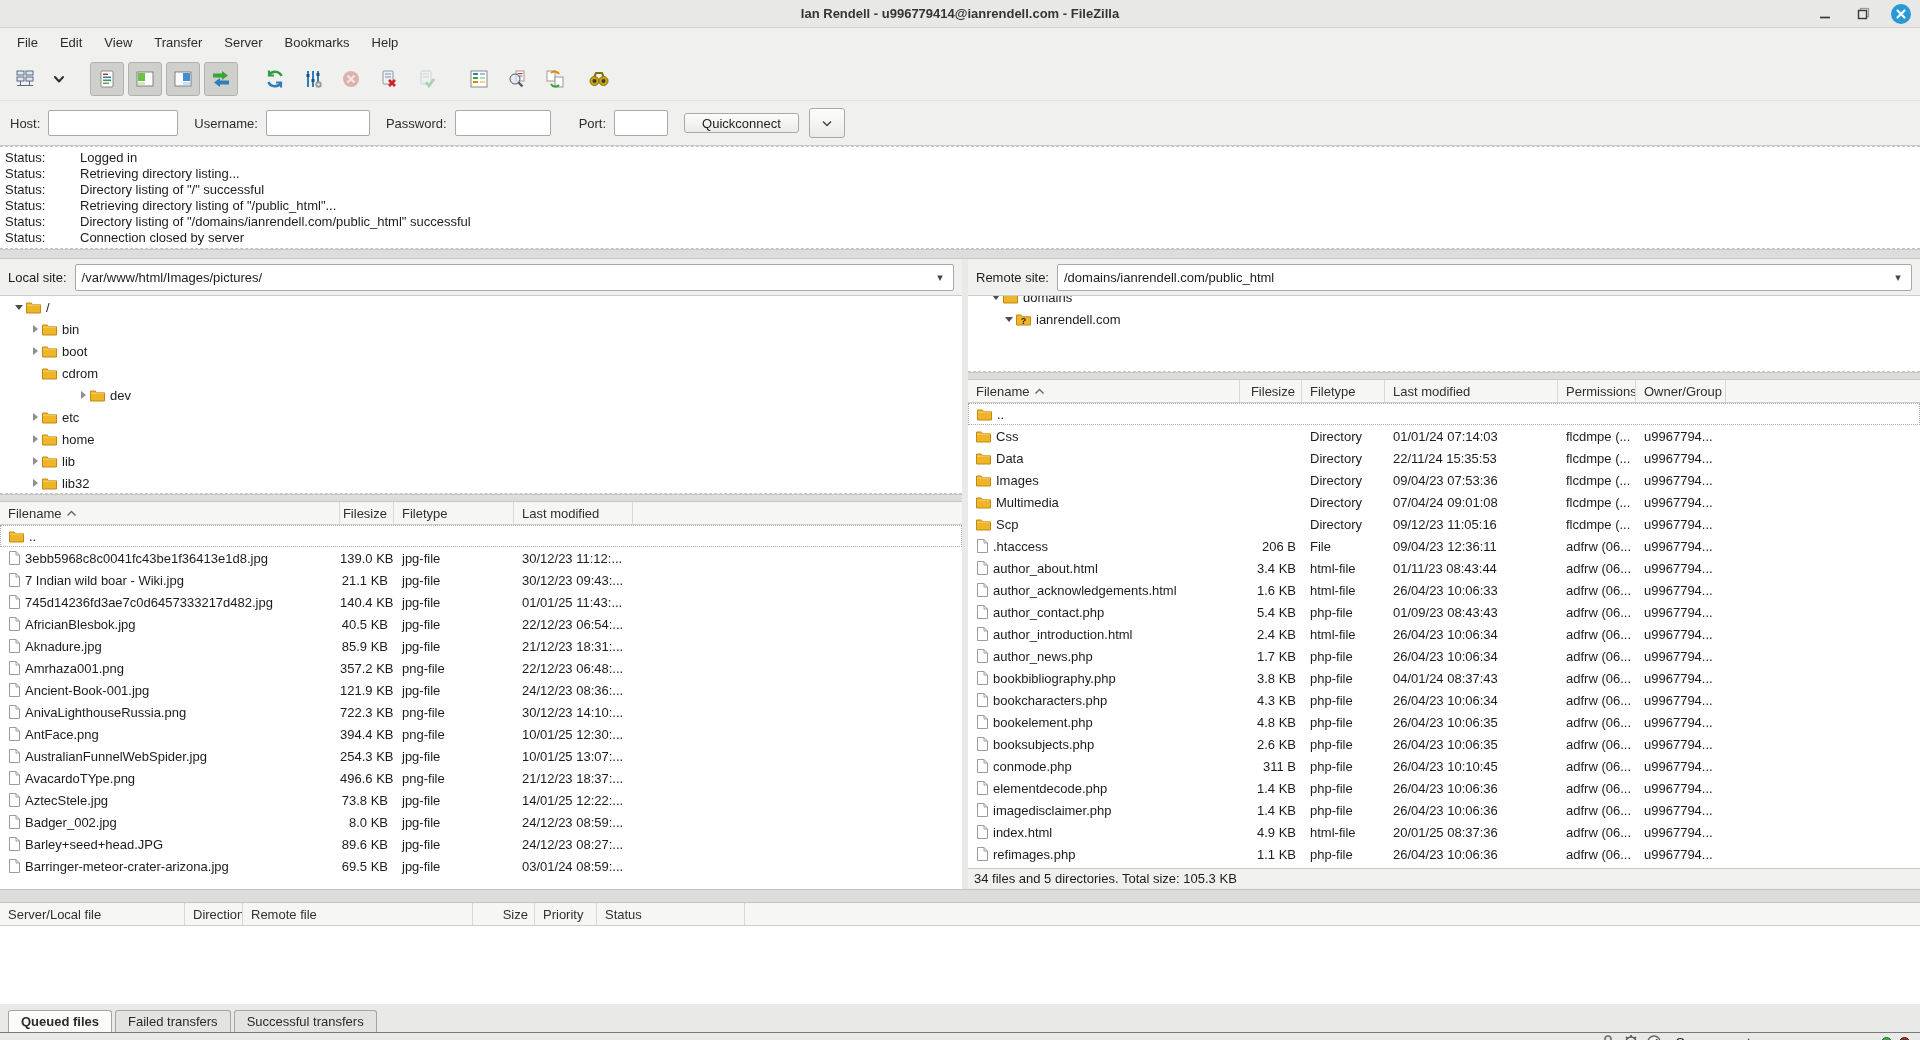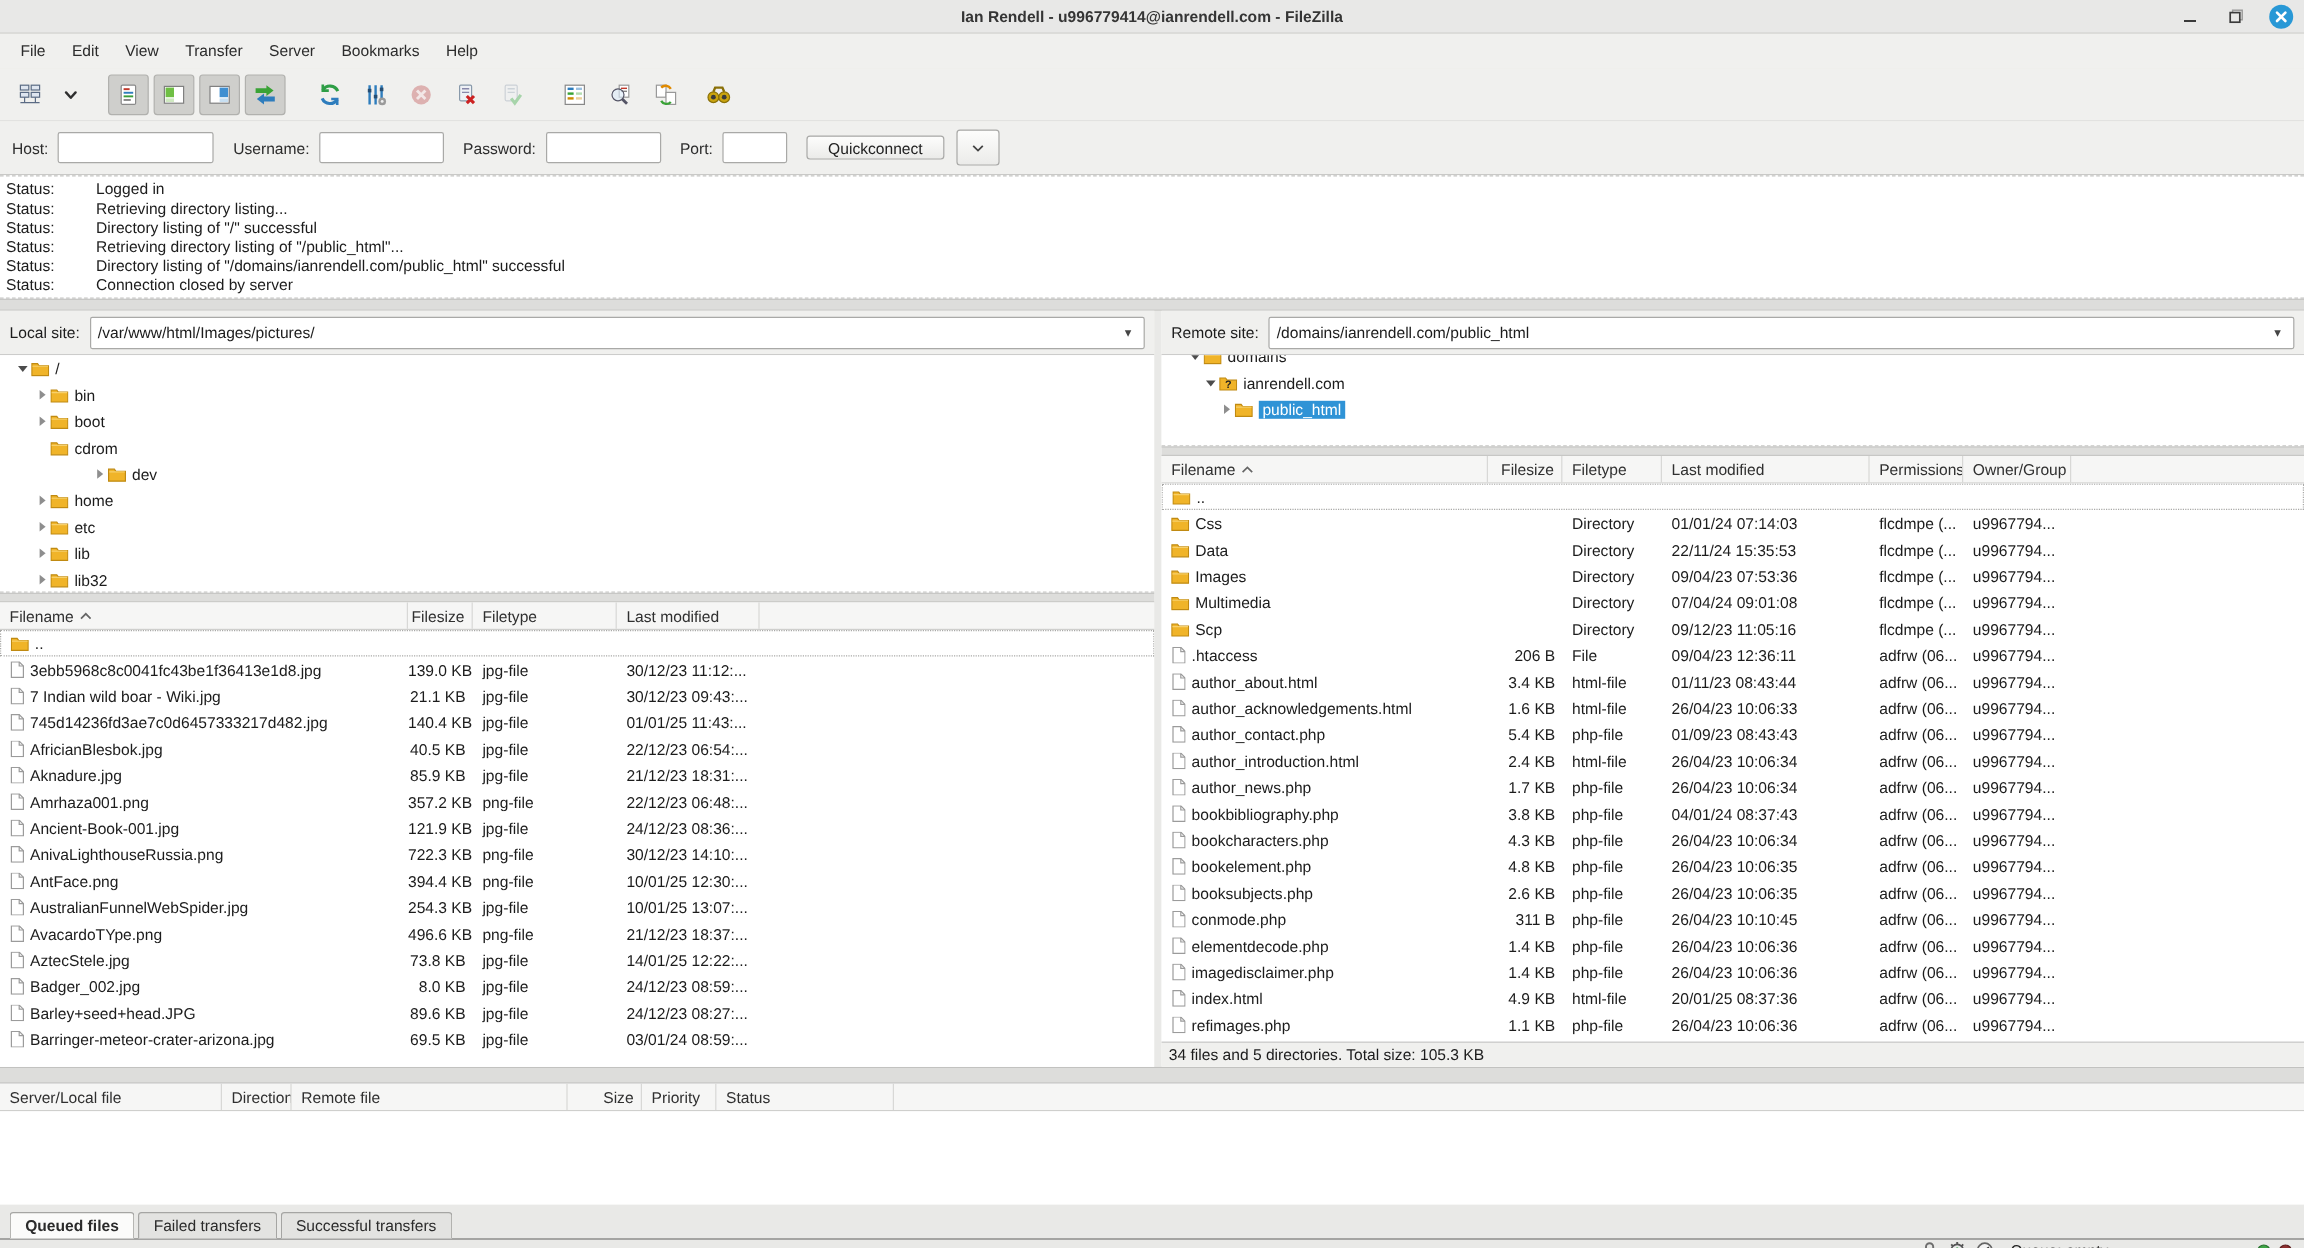--- a/index.html
+++ b/index.html
@@ -297,21 +297,21 @@
     </div>
   </div>
 
 <div class="qc">
   <label>Host:</label>
   <input class="field f-host" value="" style="">
   <label style="margin-left:8px">Username:</label>
   <input class="field f-user" value="" style="">
   <label style="margin-left:8px">Password:</label>
   <input class="field f-pass" type="password" value="" style="">
-  <label style="margin-left:8px">Port:</label>
+  <label style="margin-left:20px">Port:</label>
   <input class="field f-port" value="" style="">
   <button class="btn" style="margin-left:8px">Quickconnect</button>
   <span class="btn-dd">
     <svg width="10" height="7">
         <path d="M1 1.5 L5 5.5 L9 1.5" fill="none" stroke="#444" stroke-width="1.5"></path>
       </svg>
   </span>
 </div>
 
 <div class="log" id="log">
@@ -415,33 +415,33 @@
           <div class="tree-row" style="padding-left: 28px;">
             <span class="exp">
               <span class="exp-closed"></span>
             </span>
             <span class="icon">
               <svg width="15" height="13" viewBox="0 0 15 13">
                 <path d="M0.5 2 h4.8 l1.3 1.8 h7.9 V12 H0.5 z" fill="#f0b429" stroke="#c08a12"></path>
                 <path d="M1 4.2 h13" stroke="#f7d06b" stroke-width="1"></path>
               </svg>
             </span>
-            <span class="tree-label">home</span>
+            <span class="tree-label">etc</span>
           </div>
           <div class="tree-row" style="padding-left: 28px;">
             <span class="exp">
               <span class="exp-closed"></span>
             </span>
             <span class="icon">
               <svg width="15" height="13" viewBox="0 0 15 13">
                 <path d="M0.5 2 h4.8 l1.3 1.8 h7.9 V12 H0.5 z" fill="#f0b429" stroke="#c08a12"></path>
                 <path d="M1 4.2 h13" stroke="#f7d06b" stroke-width="1"></path>
               </svg>
             </span>
-            <span class="tree-label">etc</span>
+            <span class="tree-label">home</span>
           </div>
           <div class="tree-row" style="padding-left: 28px;">
             <span class="exp">
               <span class="exp-closed"></span>
             </span>
             <span class="icon">
               <svg width="15" height="13" viewBox="0 0 15 13">
                 <path d="M0.5 2 h4.8 l1.3 1.8 h7.9 V12 H0.5 z" fill="#f0b429" stroke="#c08a12"></path>
                 <path d="M1 4.2 h13" stroke="#f7d06b" stroke-width="1"></path>
               </svg>
@@ -739,32 +739,20 @@
             <span class="exp">
               <span class="exp-open"></span>
             </span>
             <span class="icon">
               <svg width="15" height="13" viewBox="0 0 15 13">
                 <path d="M0.5 2 h4.8 l1.3 1.8 h7.9 V12 H0.5 z" fill="#f0b429" stroke="#c08a12"></path>
                 <text x="7.6" y="10.6" font-size="9" font-weight="bold" fill="#222" text-anchor="middle">?</text>
               </svg>
             </span>
             <span class="tree-label">ianrendell.com</span>
-          </div>
-          <div class="tree-row" style="padding-left: 47px;">
-            <span class="exp">
-              <span class="exp-closed"></span>
-            </span>
-            <span class="icon">
-              <svg width="15" height="13" viewBox="0 0 15 13">
-                <path d="M0.5 2 h4.8 l1.3 1.8 h7.9 V12 H0.5 z" fill="#f0b429" stroke="#c08a12"></path>
-                <path d="M1 4.2 h13" stroke="#f7d06b" stroke-width="1"></path>
-              </svg>
-            </span>
-            <span class="tree-label sel">public_html</span>
           </div>
         </div>
     </div>
     <div class="vgap"></div>
     <div class="list-header" id="remote-header">
         <div class="hcell c-name">
           <span>Filename</span>
           <span class="icon">
             <svg width="11" height="7">
               <path d="M1.5 5.5 L5.5 1.5 L9.5 5.5" fill="none" stroke="#666" stroke-width="1.4"></path>

